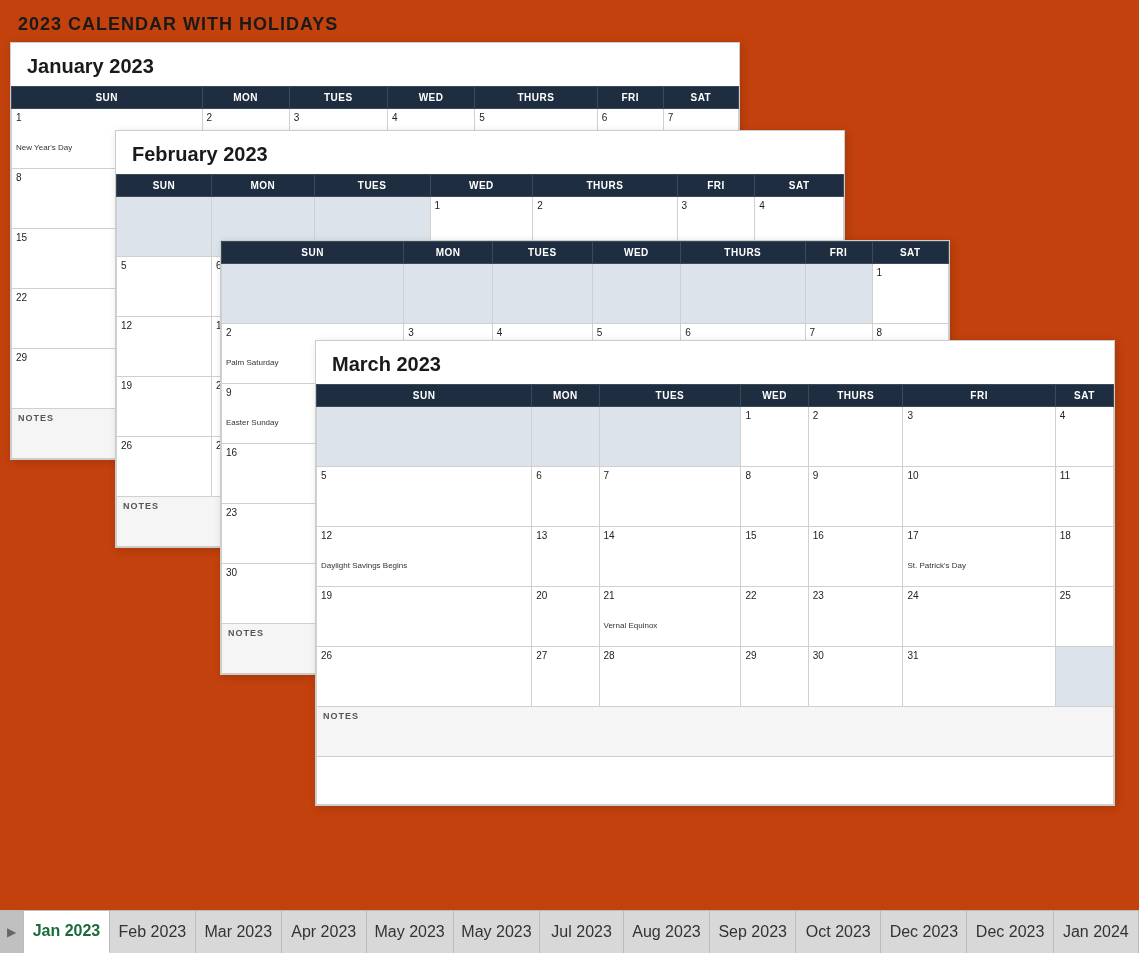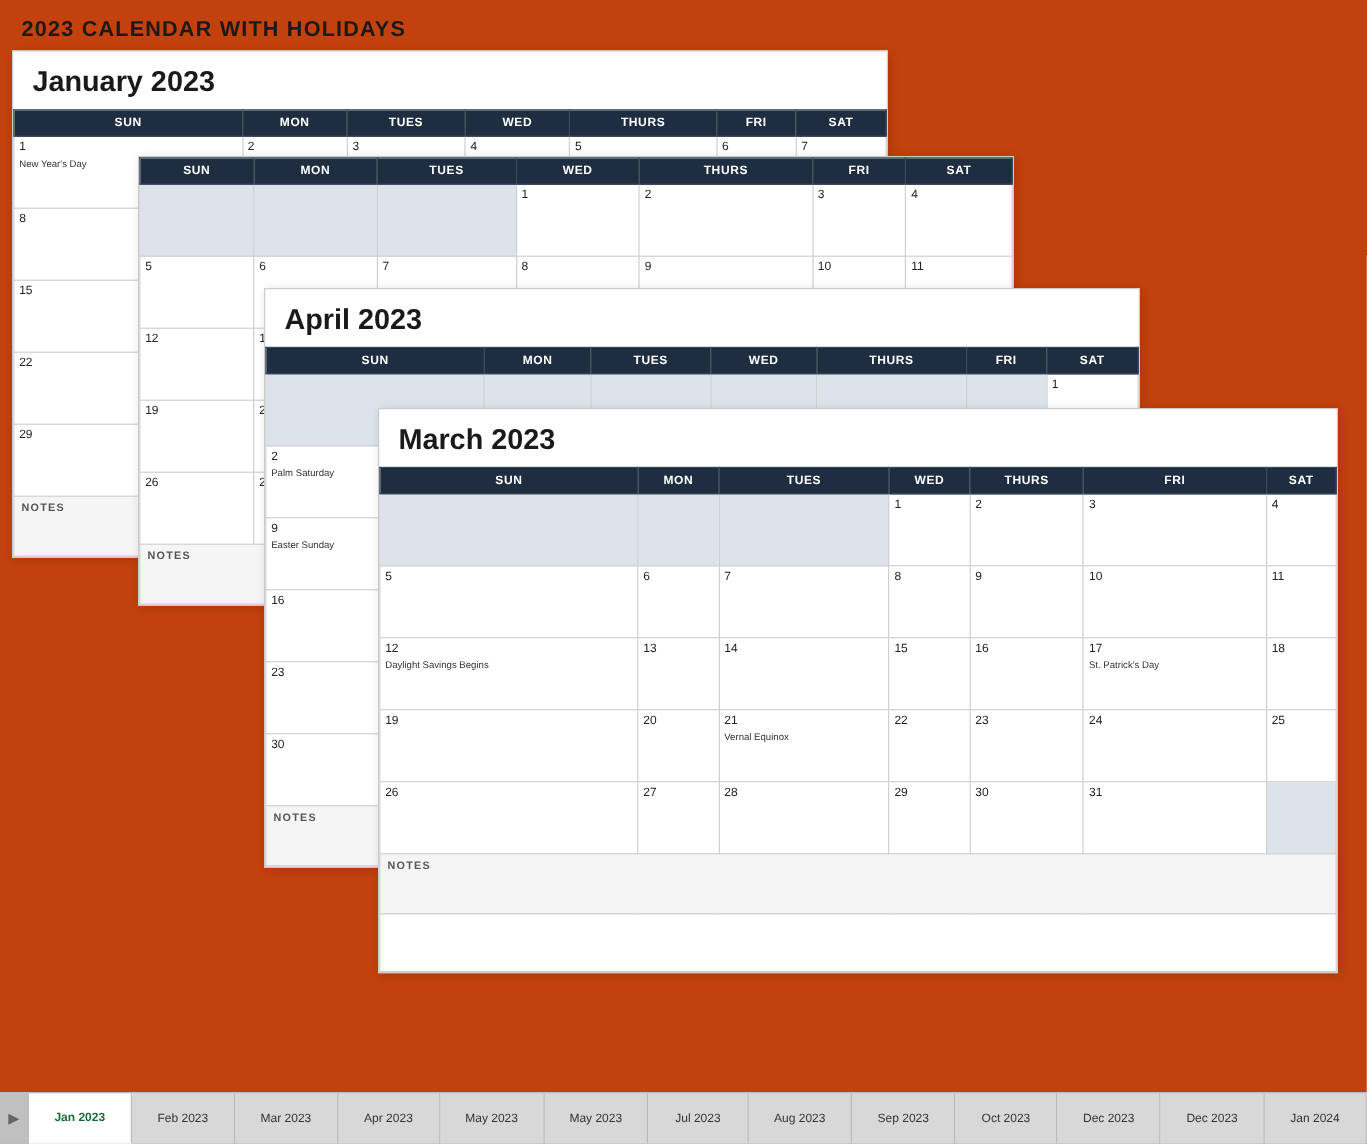--- a/index.html
+++ b/index.html
@@ -32,21 +32,21 @@
 
     
     .cal-card {
       position: absolute;
       background: white;
       border: 1px solid #ccc;
       box-shadow: 2px 2px 8px rgba(0,0,0,0.15);
     }
 
     .cal-card .cal-title {
-      font-size: 24px;
+      font-size: 20px;
       font-weight: bold;
       color: #1a1a1a;
       padding: 12px 16px 8px 16px;
     }
 
     .cal-grid {
       width: 100%;
       border-collapse: collapse;
     }
 
@@ -75,21 +75,21 @@
 
     .cal-grid td .day-num {
       font-size: 10px;
       font-weight: normal;
       display: block;
     }
 
     .cal-grid td .holiday {
       font-size: 8px;
       color: #333;
-      margin-top: 4px;
+      margin-top: 20px;
       display: block;
     }
 
     .notes-row td {
       background: #f5f5f5;
       border: 1px solid #ccc;
       height: 50px;
       font-size: 9px;
       font-weight: bold;
       color: #555;
@@ -132,21 +132,21 @@
       flex: 1;
       overflow: hidden;
     }
 
     .tab-bar .tab {
       height: 100%;
       padding: 0 31px;
       display: flex;
       align-items: center;
       justify-content: center;
-      font-size: 10px;
+      font-size: 16px;
       cursor: pointer;
       border-right: 1px solid #bbb;
       white-space: nowrap;
       min-width: 80px;
       background: #d8d8d8;
       color: #333;
     }
 
     .tab-bar .tab.active {
       background: white;
@@ -286,20 +286,21 @@
           <td></td>
         </tr>
         <tr class="notes-row">
           <td colspan="7">NOTES</td>
         </tr>
       </tbody>
     </table>
   </div>
 
   <div class="cal-card" style="top:130px; left:115px; width:730px;">
+    <div class="cal-title">February 2023</div>
     <table class="cal-grid">
       <thead>
         <tr>
           <th>SUN</th>
           <th>MON</th>
           <th>TUES</th>
           <th>WED</th>
           <th>THURS</th>
           <th>FRI</th>
           <th>SAT</th>
@@ -408,21 +409,20 @@
           <td class="outside"></td>
         </tr>
         <tr class="notes-row">
           <td colspan="7">NOTES</td>
         </tr>
       </tbody>
     </table>
   </div>
 
   <div class="cal-card" style="top:240px; left:220px; width:730px;">
-    <div class="cal-title">April 2023</div>
     <table class="cal-grid">
       <thead>
         <tr>
           <th>SUN</th>
           <th>MON</th>
           <th>TUES</th>
           <th>WED</th>
           <th>THURS</th>
           <th>FRI</th>
           <th>SAT</th>

